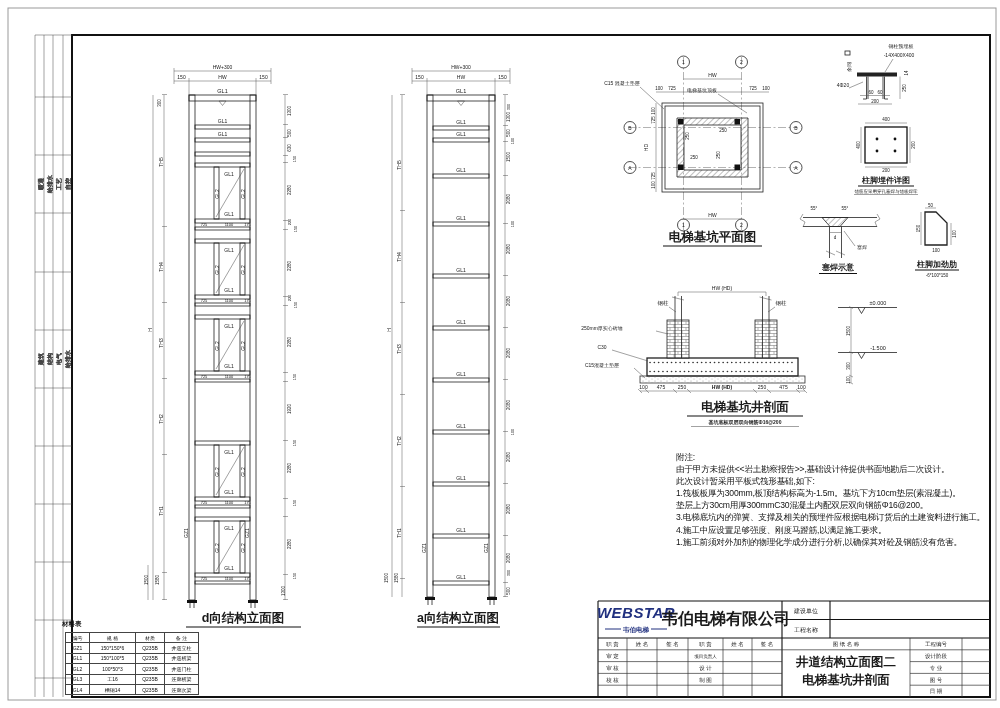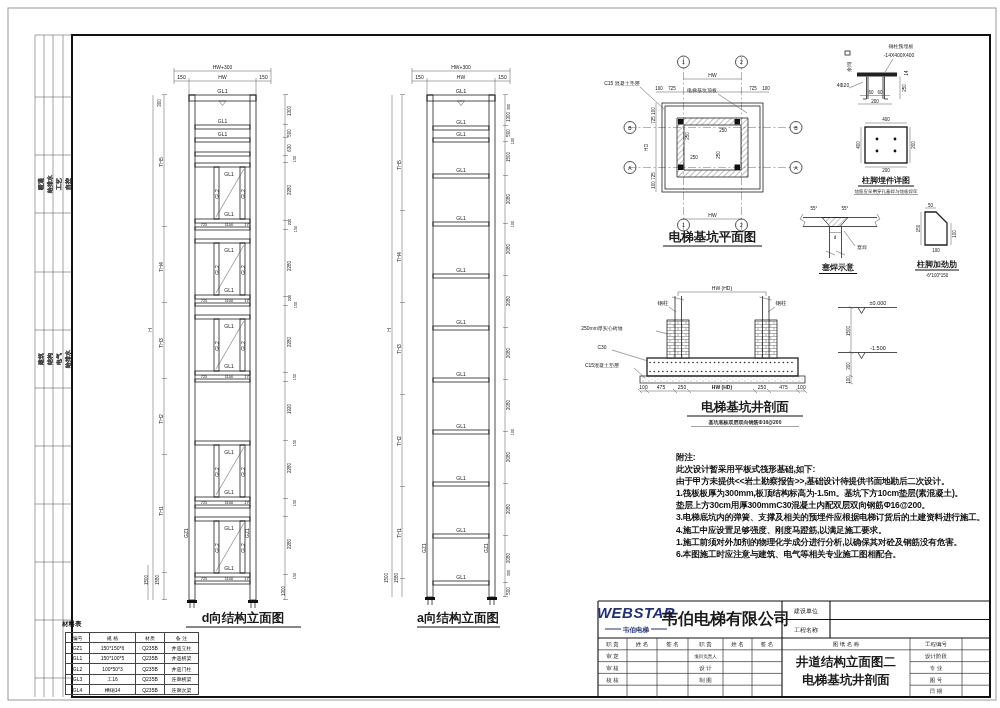--- a/index.html
+++ b/index.html
@@ -8,21 +8,21 @@
 svg text{font-family:"Liberation Sans","DejaVu Sans",sans-serif;fill:#1a1a1a;text-anchor:middle}
 .t4{font-size:4px}.t45{font-size:4.5px}.t5{font-size:5px}.t55{font-size:5.5px}.t6{font-size:6px}
 .t8{font-size:8px;font-weight:700}.t13{font-size:12.5px;font-weight:700}.t16{font-size:16px;font-weight:700}
 .b{font-weight:700}
 .ln{stroke:#222;stroke-width:0.8;fill:none}
 .lw{stroke:#222;stroke-width:1.3;fill:none}
 .lnthin{stroke:#444;stroke-width:0.5;fill:none}
 .dim{stroke:#555;stroke-width:0.5;fill:none}
 .ctr{stroke:#666;stroke-width:0.5;fill:none;stroke-dasharray:8 2.5 2 2.5}
 .dots{stroke:#333;stroke-width:1.6;fill:none;stroke-dasharray:0.1 4.2;stroke-linecap:round}
-.notes{position:absolute;left:676px;top:451px;width:312px;font-size:8.6px;line-height:12.1px;font-weight:700;color:#141414;letter-spacing:-0.2px}
+.notes{position:absolute;left:676px;top:451px;width:312px;font-size:8.6px;line-height:12.1px;font-weight:400;color:#141414;letter-spacing:-0.2px}
 .mat-title{position:absolute;left:62px;top:620px;font-size:6.5px;font-weight:700;color:#111}
 table.mat{position:absolute;left:65px;top:632px;border-collapse:collapse;font-size:5px;color:#111;table-layout:fixed}
 table.mat td{border:1px solid #444;height:9.4px;padding:0 1px;text-align:center;overflow:hidden;white-space:nowrap}
 table.mat{border:1.5px solid #222}
 </style>
 </head>
 <body>
 
 <div class="sheet">
 <svg width="1000" height="708" viewBox="0 0 1000 708">
@@ -496,28 +496,27 @@
 <text class="t55" x="936" y="670">专 业</text>
 <text class="t55" x="936" y="681.5">图 号</text>
 <text class="t55" x="936" y="693">日 期</text>
 <text class="t13" x="846" y="666">井道结构立面图二</text>
 <text class="t13" x="846" y="684">电梯基坑井剖面</text>
 </g>
 </svg>
 
 <div class="notes">
 <div class="nh">附注:</div>
+<div>由于甲方未提供&lt;&lt;岩土勘察报告&gt;&gt;,基础设计待提供书面地勘后二次设计。</div>
 <div>此次设计暂采用平板式筏形基础,如下:</div>
-<div>由于甲方未提供&lt;&lt;岩土勘察报告&gt;&gt;,基础设计待提供书面地勘后二次设计。</div>
 <div>1.筏板板厚为300mm,板顶结构标高为-1.5m。基坑下方10cm垫层(素混凝土)。</div>
 <div>垫层上方30cm用厚300mmC30混凝土内配双层双向钢筋Φ16@200。</div>
 <div>3.电梯底坑内的弹簧、支撑及相关的预埋件应根据电梯订货后的土建资料进行施工。</div>
 <div>4.施工中应设置足够强度、刚度马蹬筋,以满足施工要求。</div>
 <div>1.施工前须对外加剂的物理化学成分进行分析,以确保其对砼及钢筋没有危害。</div>
-<div>6.本图施工时应注意与建筑、电气等相关专业施工图相配合。</div>
 </div>
 
 <div class="mat-title">材料表</div>
 <table class="mat">
 <tbody>
         <tr>
 <td style="width:21px">编号</td>
 <td style="width:43px">规 格</td>
 <td style="width:26px">材质</td>
 <td style="width:31px">备 注</td>

